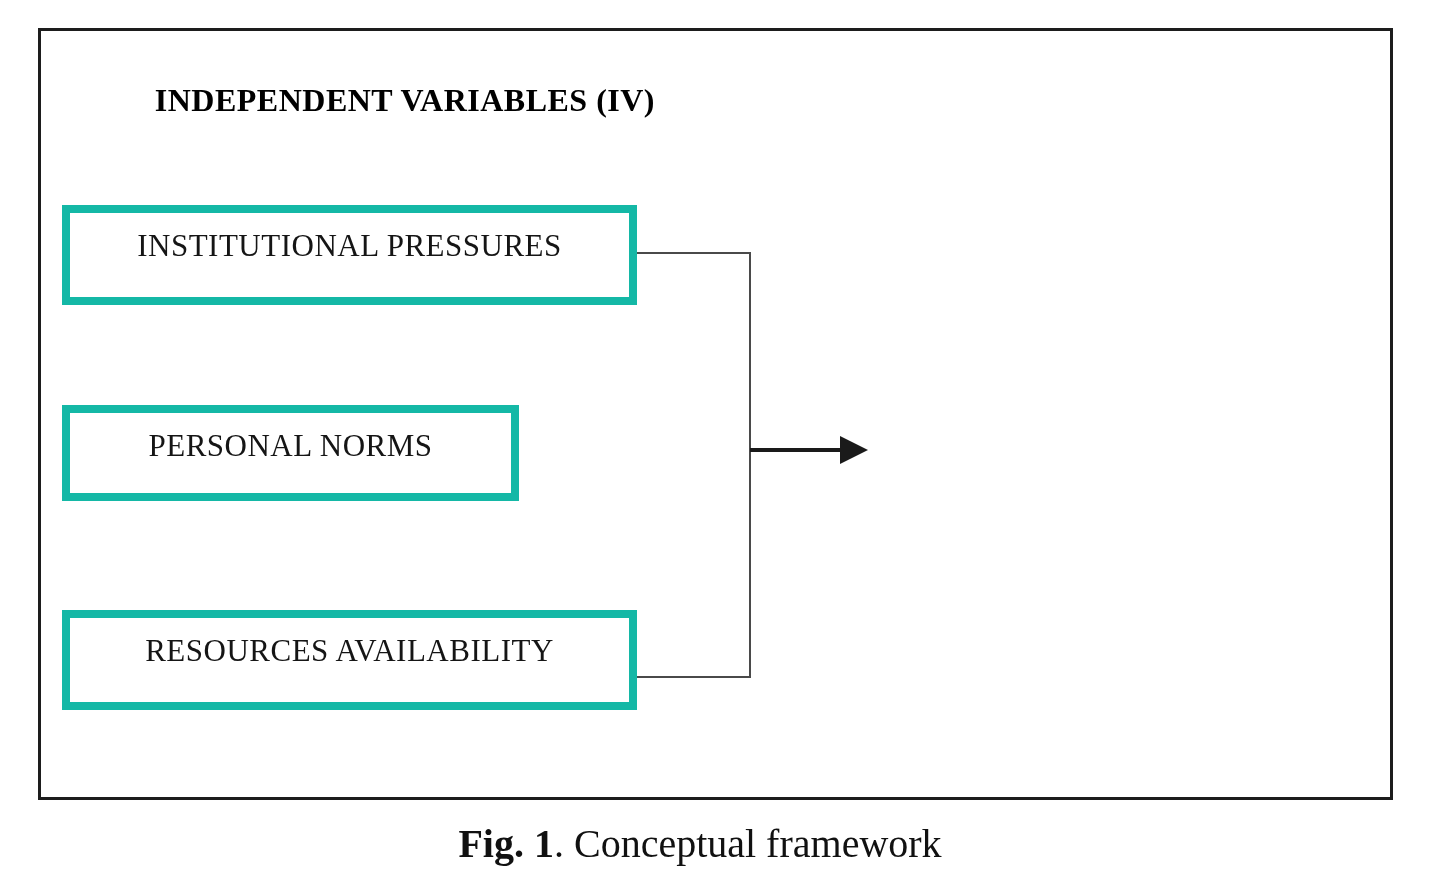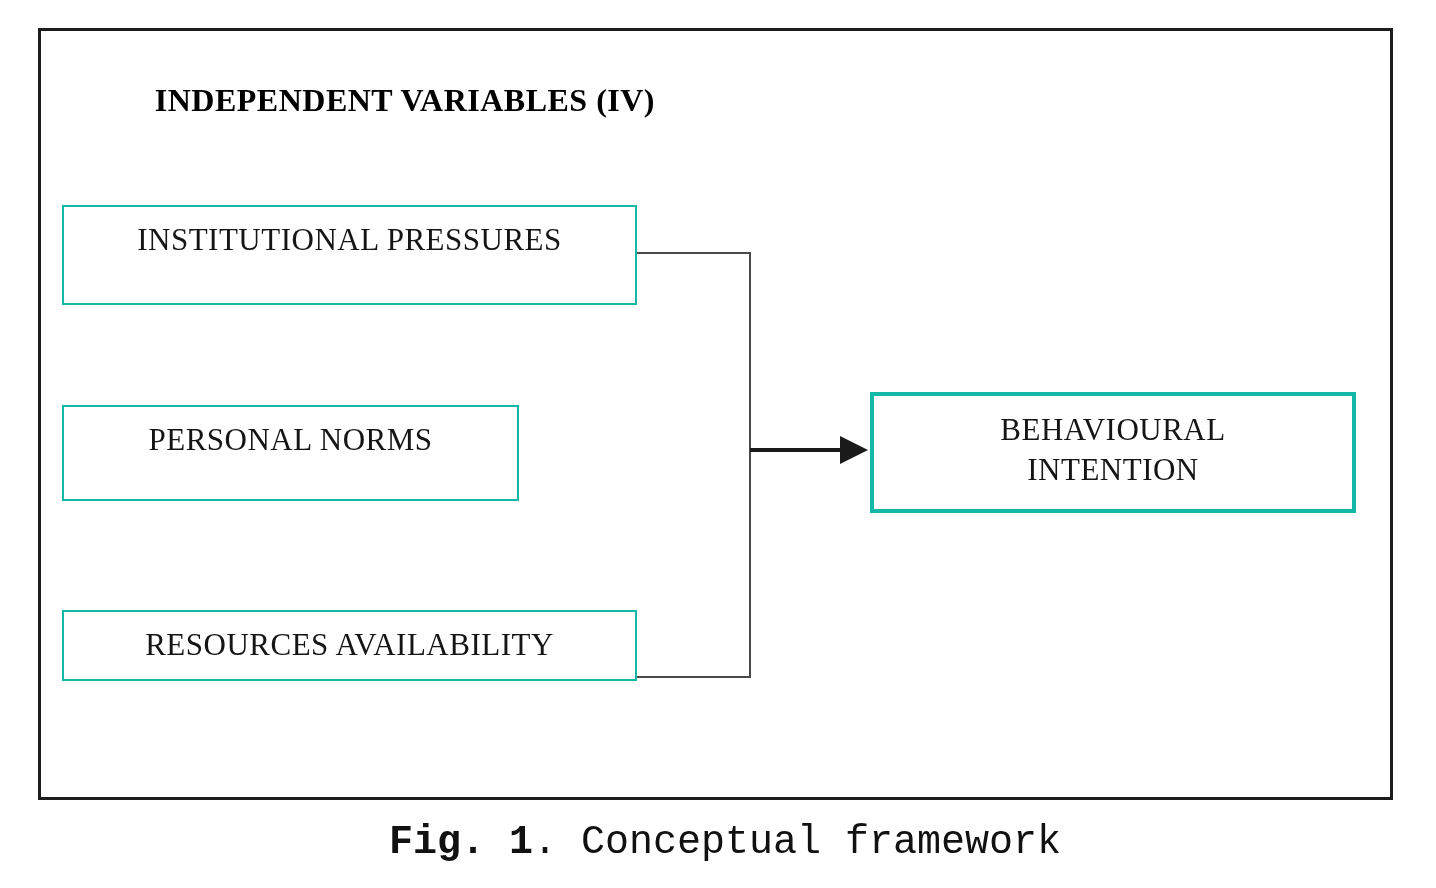--- a/index.html
+++ b/index.html
@@ -31,32 +31,32 @@
     color: #000000;
     text-align: right;
     letter-spacing: 0.5px;
     white-space: nowrap;
   }
   .header-iv { left: 60px;  top: 82px; width: 595px; }
   .header-dv { left: 795px; top: 82px; width: 530px; }
 
   .node-box {
     position: absolute;
-    border: 2px solid #14b8a6;
+    border: 8px solid #14b8a6;
     background: #ffffff;
     box-sizing: border-box;
     text-align: center;
     font-size: 31px;
     color: #151515;
     letter-spacing: 0.5px;
   }
   .iv-box { padding-top: 15px; }
   .box-1 { left: 62px; top: 205px; width: 575px; height: 100px; }
   .box-2 { left: 62px; top: 405px; width: 457px; height: 96px;  }
-  .box-3 { left: 62px; top: 610px; width: 575px; height: 71px; }
+  .box-3 { left: 62px; top: 610px; width: 575px; height: 100px; }
   .box-dv {
     left: 870px; top: 392px; width: 486px; height: 121px;
     border-width: 4px;
     padding-top: 14px;
     line-height: 40px;
   }
   .box-dv .dv-line { display: block; }
 
   .connector-layer {
     position: absolute;
@@ -65,47 +65,42 @@
     height: 888px;
     pointer-events: none;
   }
 
   .caption {
     position: absolute;
     left: 0px;
     top: 820px;
     width: 1400px;
     text-align: center;
-    font-family: Liberation Mono, monospace;
+    font-family: Liberation Serif, serif;
     font-size: 40px;
     color: #111111;
-    margin-left: 25px;
   }
   .caption .fig-label { font-weight: bold; }
 </style>
 </head>
 <body>
 
 <div class="canvas">
 
   <div class="outer-frame"></div>
 
   <div class="col-header header-iv">INDEPENDENT VARIABLES (IV)</div>
 
 
   <div class="node-box iv-box box-1">INSTITUTIONAL PRESSURES</div>
 
   <div class="node-box iv-box box-2">PERSONAL NORMS</div>
 
   <div class="node-box iv-box box-3">RESOURCES AVAILABILITY</div>
 
-  <div class="node-box box-dv">
-    <span class="dv-line">BEHAVIOURAL</span>
-    <span class="dv-line">INTENTION</span>
-  </div>
 
   <svg class="connector-layer" viewBox="0 0 1436 888" xmlns="http://www.w3.org/2000/svg">
 
     <polyline points="637,253 750,253 750,677 637,677" fill="none" stroke="#4a4a4a" stroke-width="2"></polyline>
 
     <line x1="750" y1="450" x2="846" y2="450" stroke="#1a1a1a" stroke-width="4"></line>
 
     <polygon points="868,450 840,436 840,464" fill="#1a1a1a"></polygon>
   </svg>
 

